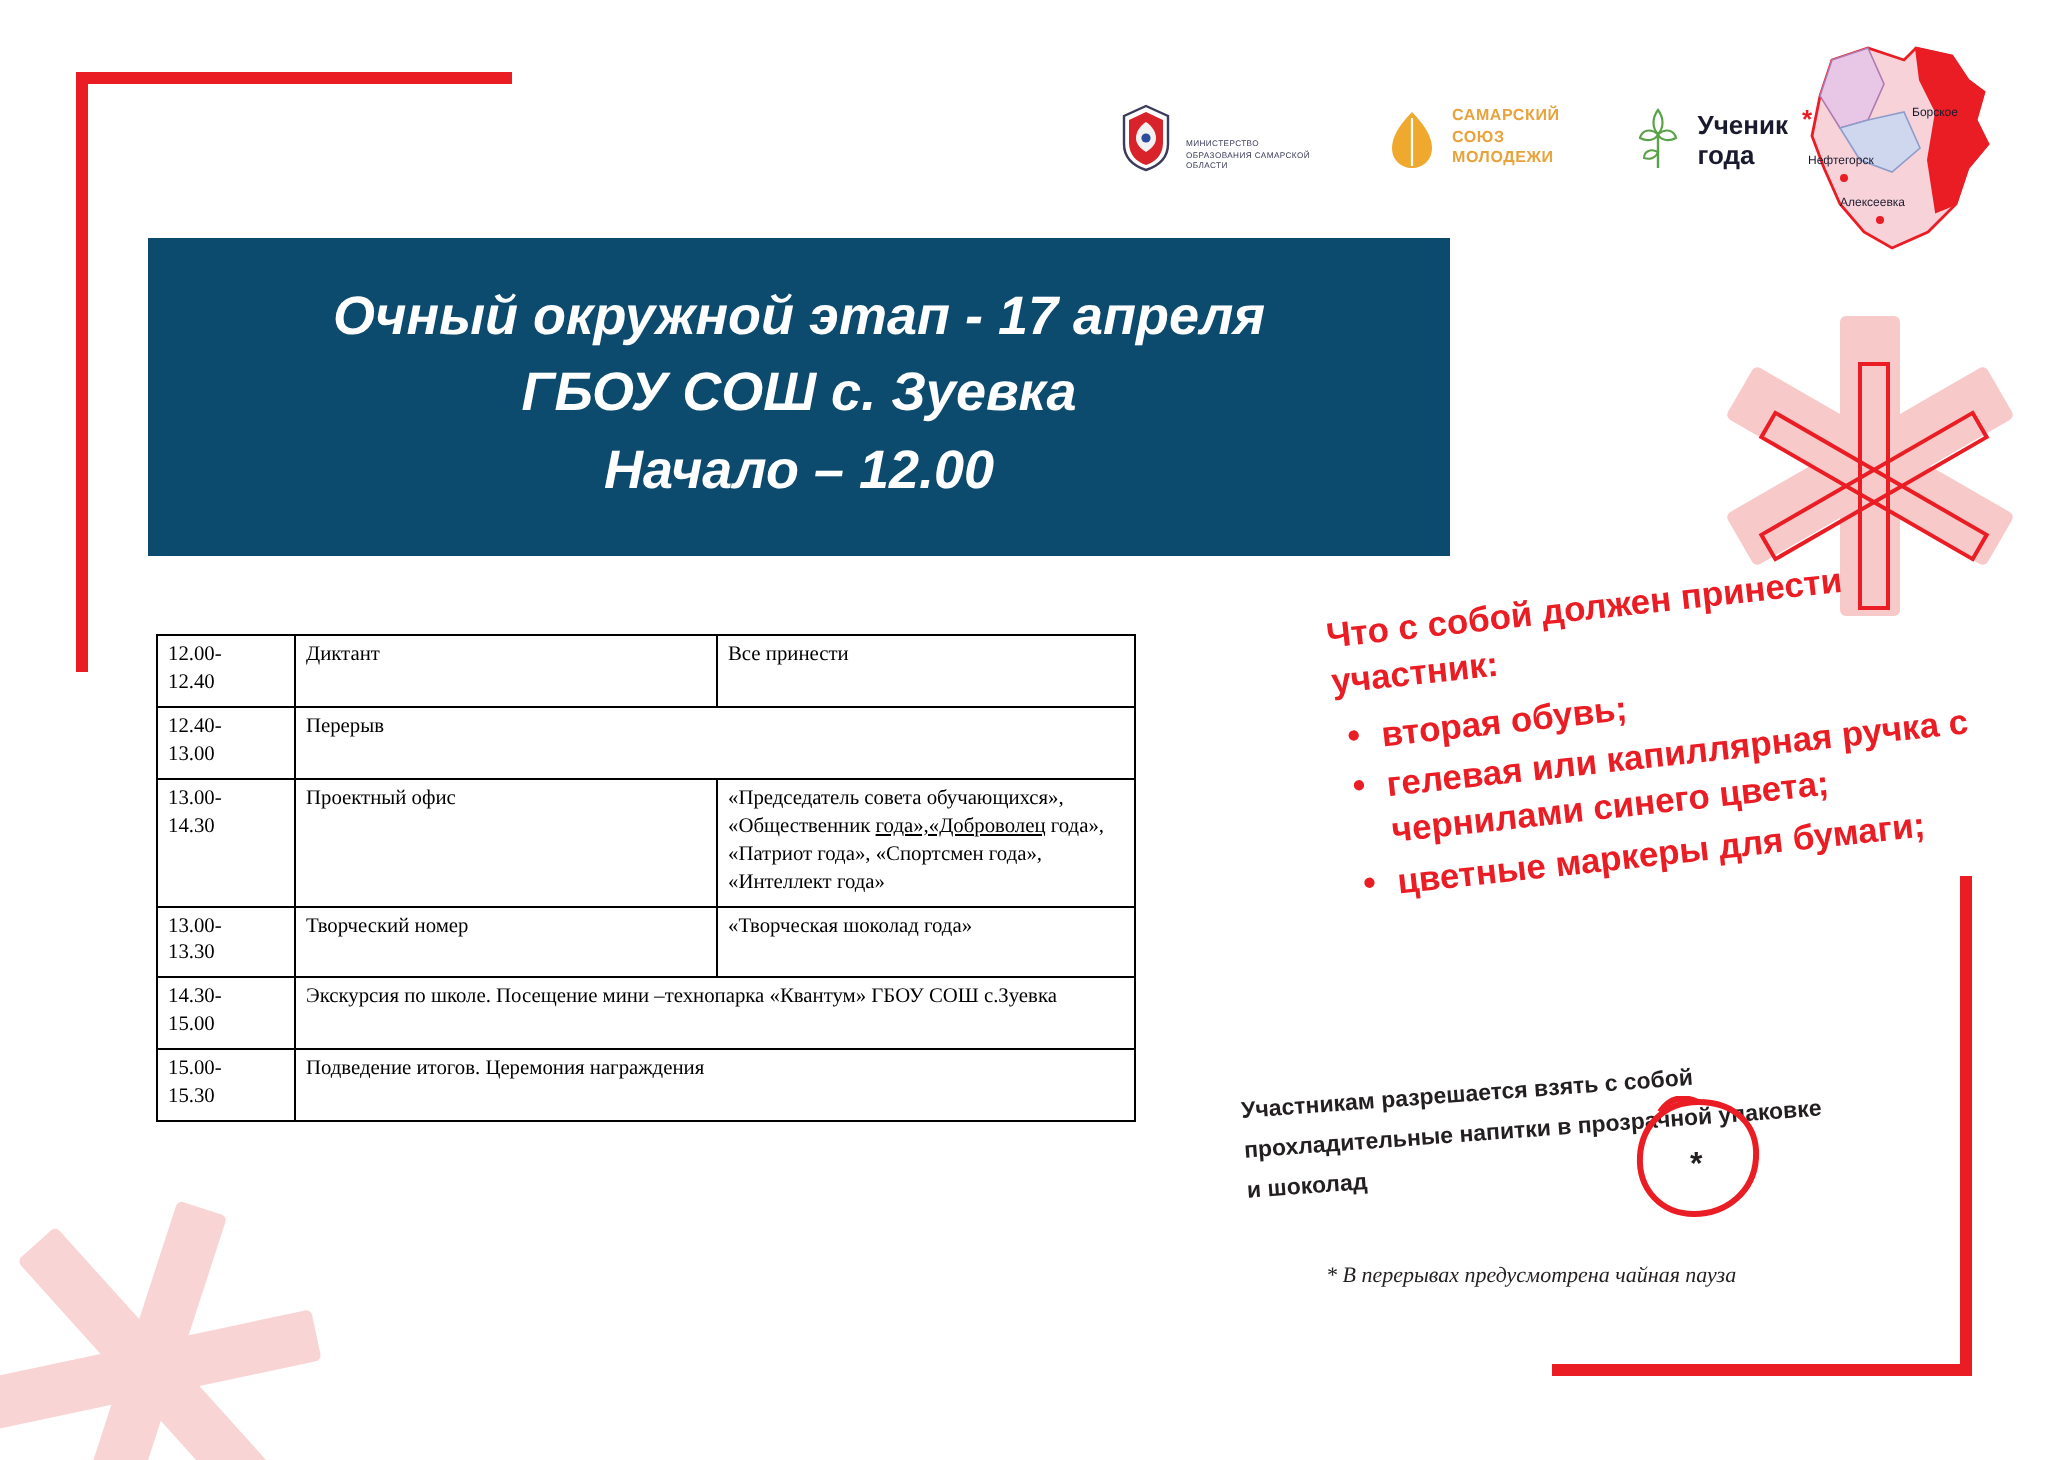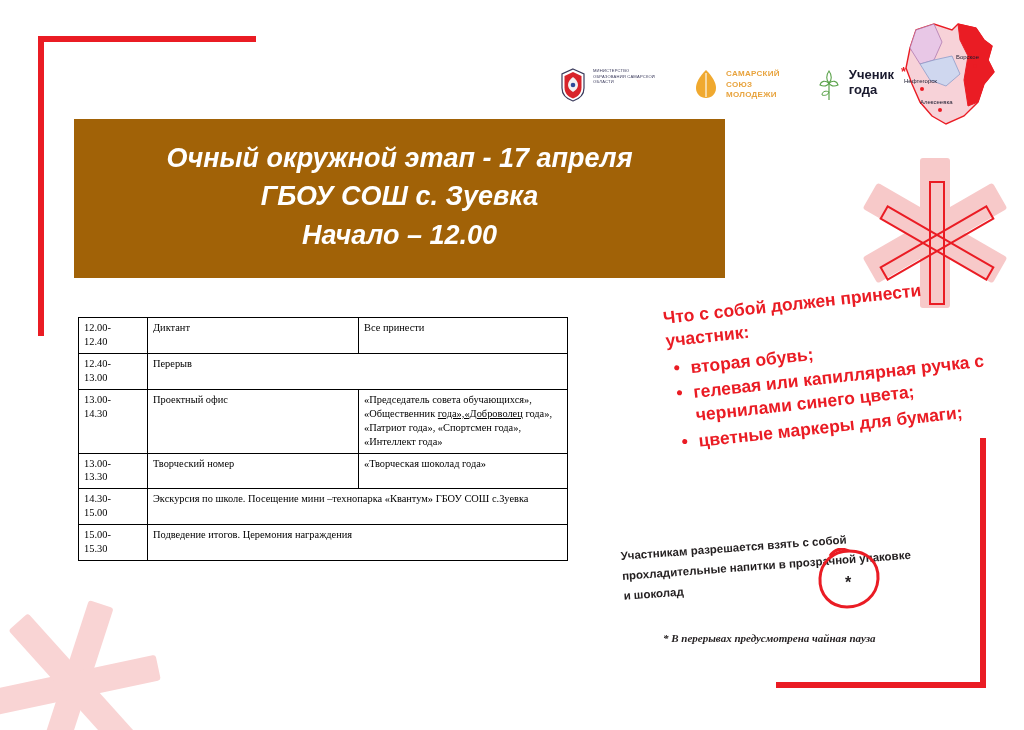--- a/index.html
+++ b/index.html
@@ -117,23 +117,22 @@
   .logos {
     position: absolute;
     left: 560px;
     top: 52px;
     display: flex;
     align-items: center;
     gap: 36px;
   }
   .logo-block {
     display: flex;
-    align-items: flex-start;
+    align-items: flex-end;
     gap: 7px;
-    margin-top: 16px;
   }
   .logo-crest {
     width: 26px;
     height: 34px;
   }
   .logo-ministry-text {
     font-size: 4.1px;
     line-height: 1.35;
     color: #3b3b5c;
     letter-spacing: .2px;
@@ -193,21 +192,21 @@
     background: #ea1c24;
   }
 
   
   .title-banner {
     position: absolute;
     left: 74px;
     top: 119px;
     width: 651px;
     height: 159px;
-    background: #a16207;
+    background: #0c4a6e;
     display: flex;
     flex-direction: column;
     align-items: center;
     justify-content: center;
     box-sizing: border-box;
     padding: 6px 20px 10px;
   }
   .title-banner div {
     color: #ffffff;
     font-style: italic;
@@ -305,21 +304,21 @@
     height: 62px;
   }
 
   
   .footnote {
     position: absolute;
     left: 663px;
     top: 632px;
     font-family: "Liberation Serif", serif;
     font-style: italic;
-    font-weight: bold;
+    font-weight: normal;
     font-size: 11px;
     color: #231f20;
     white-space: nowrap;
   }
 
   
   .footer {
     position: absolute;
     left: 42px;
     top: 672px;

